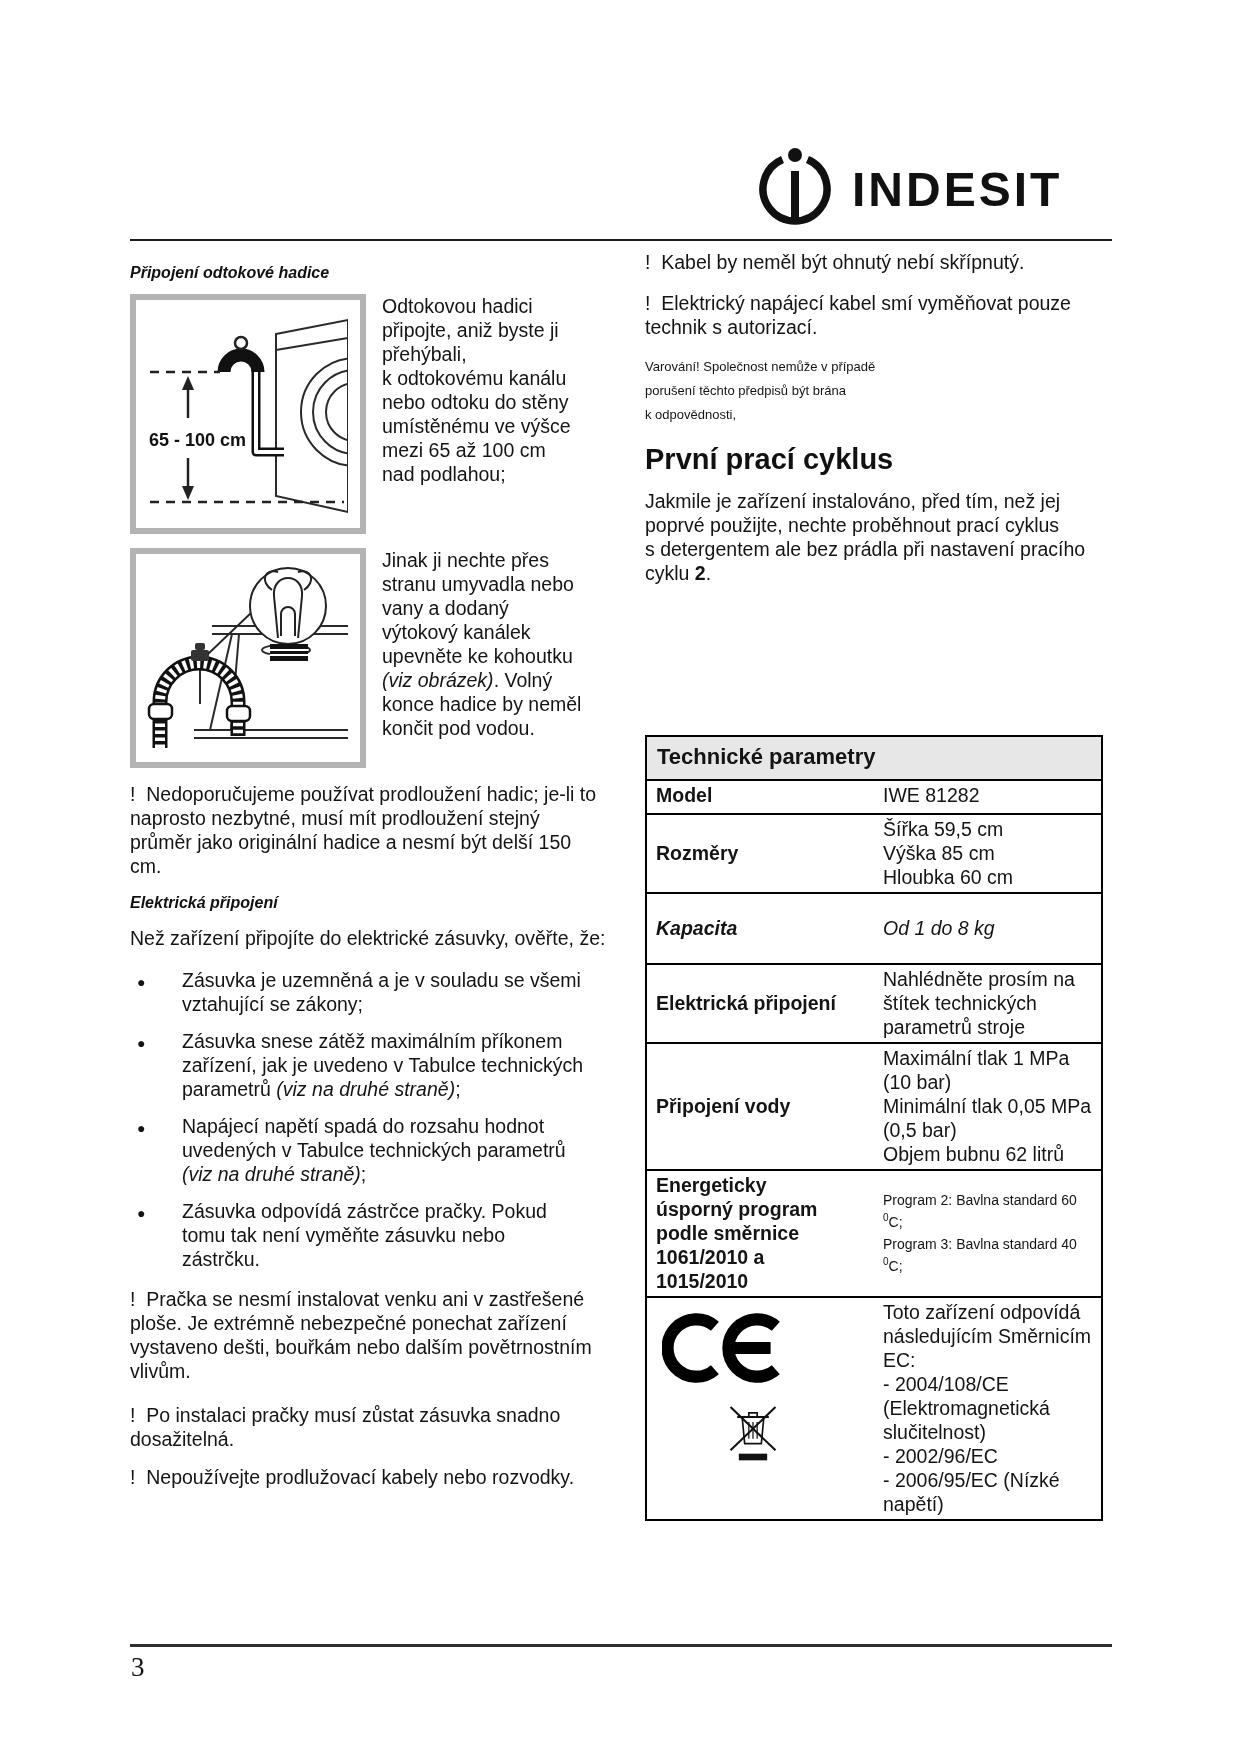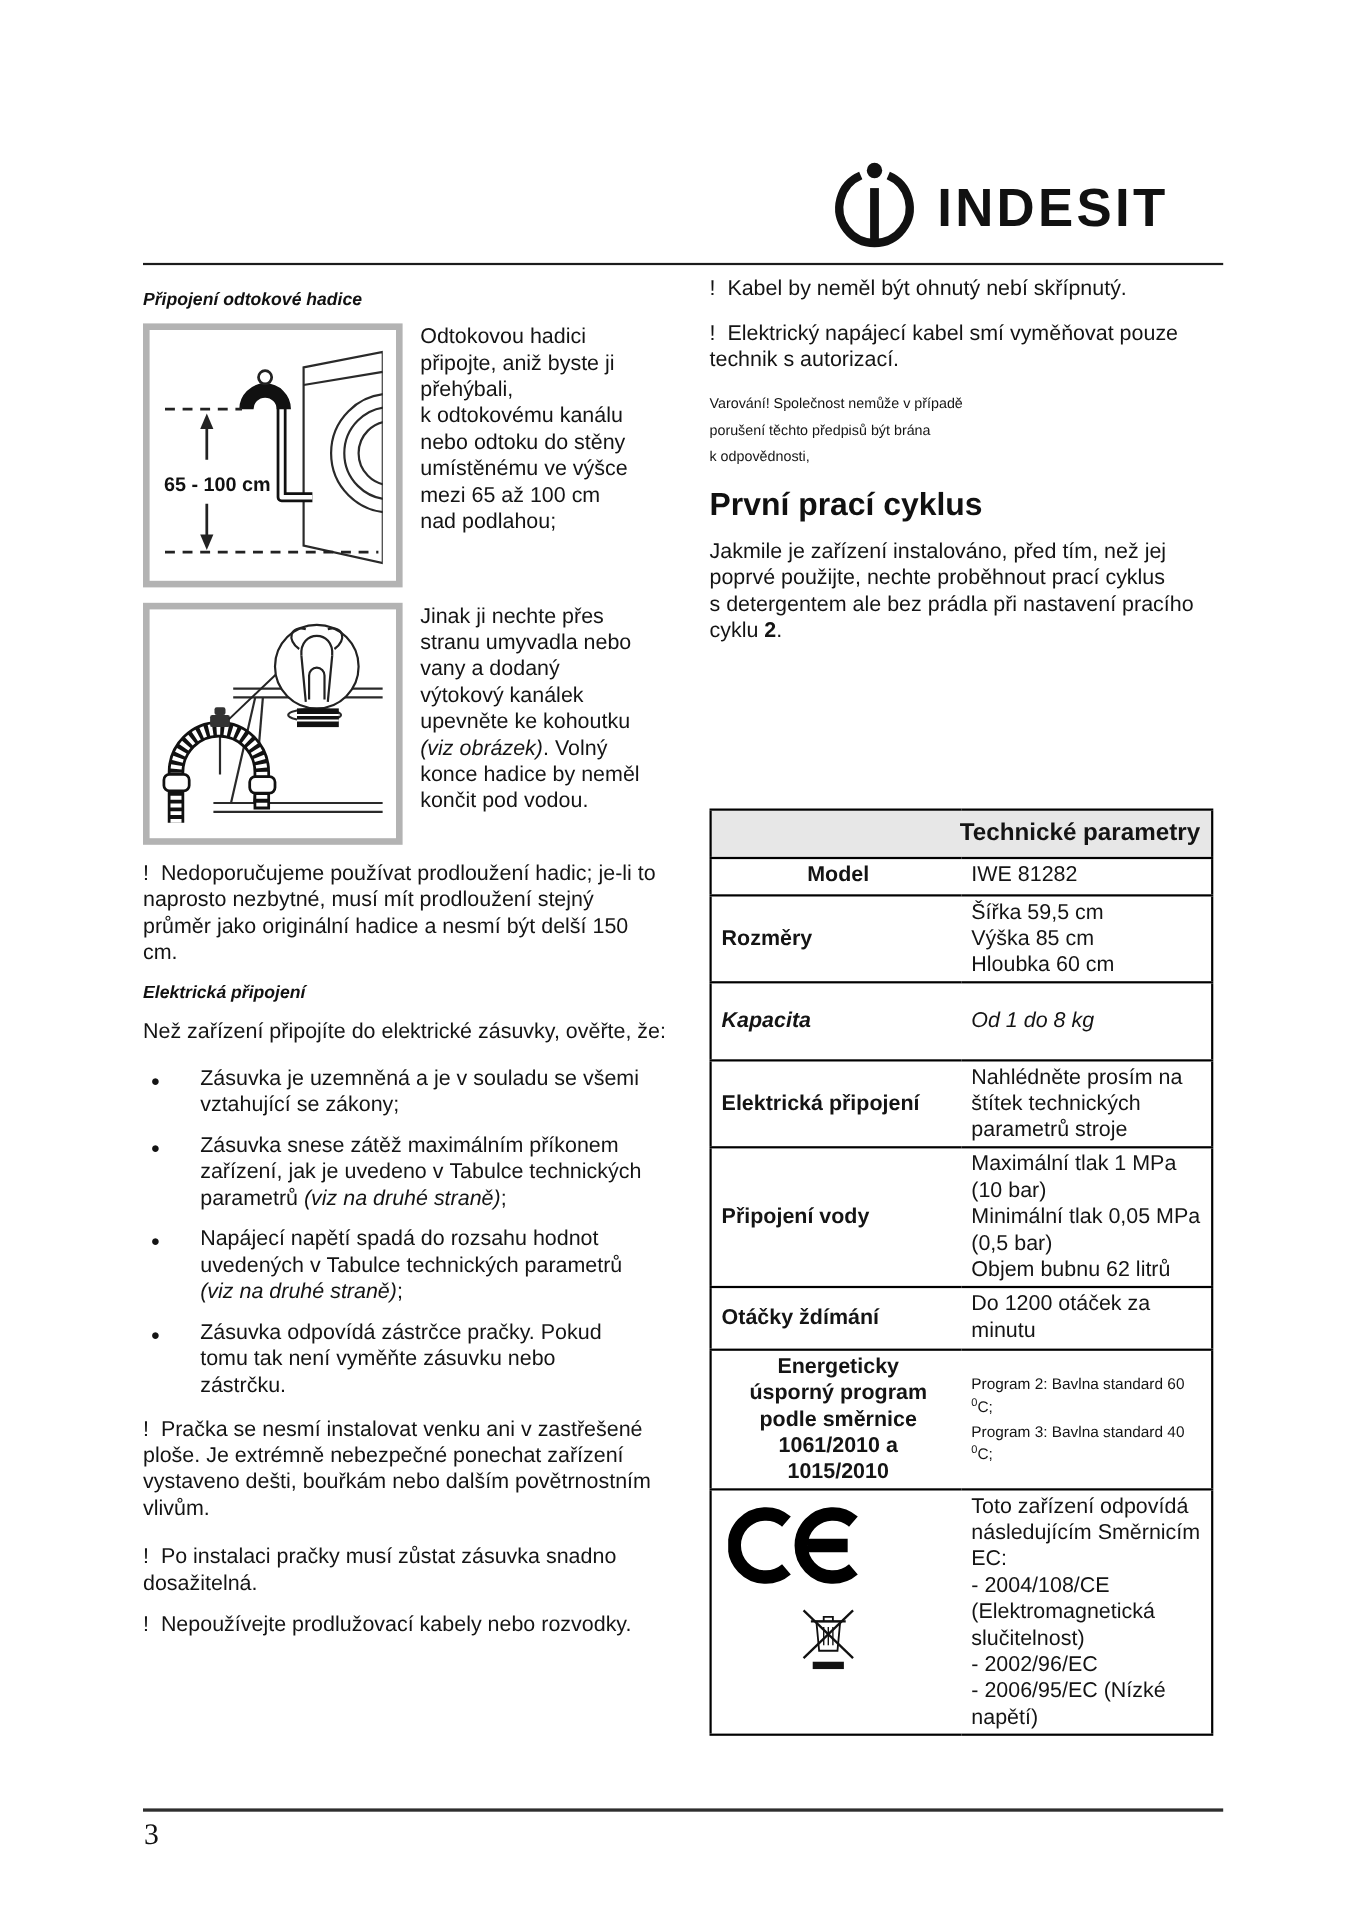--- a/index.html
+++ b/index.html
@@ -36,24 +36,24 @@
   
   ul.dots { list-style:none; margin:18px 0 0; padding:0; }
   ul.dots li { position:relative; padding-left:52px; padding-right:18px; margin-top:13px; font-size:19.5px; line-height:24px; }
   ul.dots li .bullet { position:absolute; left:7px; top:2px; font-size:14px; }
 
   
   table.tech { border-collapse:collapse; width:458px; margin-top:150px; table-layout:fixed; }
   table.tech, table.tech th, table.tech td { border:2px solid #000; }
   table.tech th, table.tech td { border-left:none; border-right:none; }
   table.tech { border-left:2px solid #000; border-right:2px solid #000; }
-  table.tech th.title { background:#e7e7e7; text-align:right; font-size:22px; padding:7px 10px 9px; }
+  table.tech th.title { background:#e7e7e7; text-align:left; font-size:22px; padding:7px 10px 9px; }
   table.tech td { font-size:19.5px; line-height:24px; padding:2px 6px 3px 9px; vertical-align:top; }
   table.tech td.lbl { width:238px; font-weight:bold; vertical-align:middle; }
-  table.tech td.vtop { vertical-align:top;text-align:center; }
+  table.tech td.vtop { vertical-align:top; }
   table.tech td.vmid { vertical-align:middle; }
   tr.r-model td { height:27px; }
   tr.r-cap td { height:64px;font-style:italic; }
   tr.r-spin td { height:50px; }
   tr.r-energy td.val { vertical-align:middle; }
   .prog { font-size:14px; line-height:17px; margin:5px 0; }
   .prog sup { font-size:10px; }
   .ce-cell { padding-top:10px; }
   .weee { display:block; margin:4px 0 6px 66px; }
   .cemark { display:block; margin:8px 0 0 6px; }
@@ -225,24 +225,20 @@
           <td class="lbl">Elektrická připojení</td>
           <td>Nahlédněte prosím na štítek technických parametrů stroje</td>
         </tr>
         <tr>
           <td class="lbl">Připojení vody</td>
           <td>
             <div>Maximální tlak 1 MPa (10 bar)</div>
             <div>Minimální tlak 0,05 MPa (0,5 bar)</div>
             <div>Objem bubnu 62 litrů</div>
           </td>
-        </tr>
-        <tr class="r-spin">
-          <td class="lbl">Otáčky ždímání</td>
-          <td>Do 1200 otáček za minutu</td>
         </tr>
         <tr class="r-energy">
           <td class="lbl vtop">
             <div>Energeticky</div>
             <div>úsporný program</div>
             <div>podle směrnice</div>
             <div>1061/2010 a</div>
             <div>1015/2010</div>
           </td>
           <td class="val">

